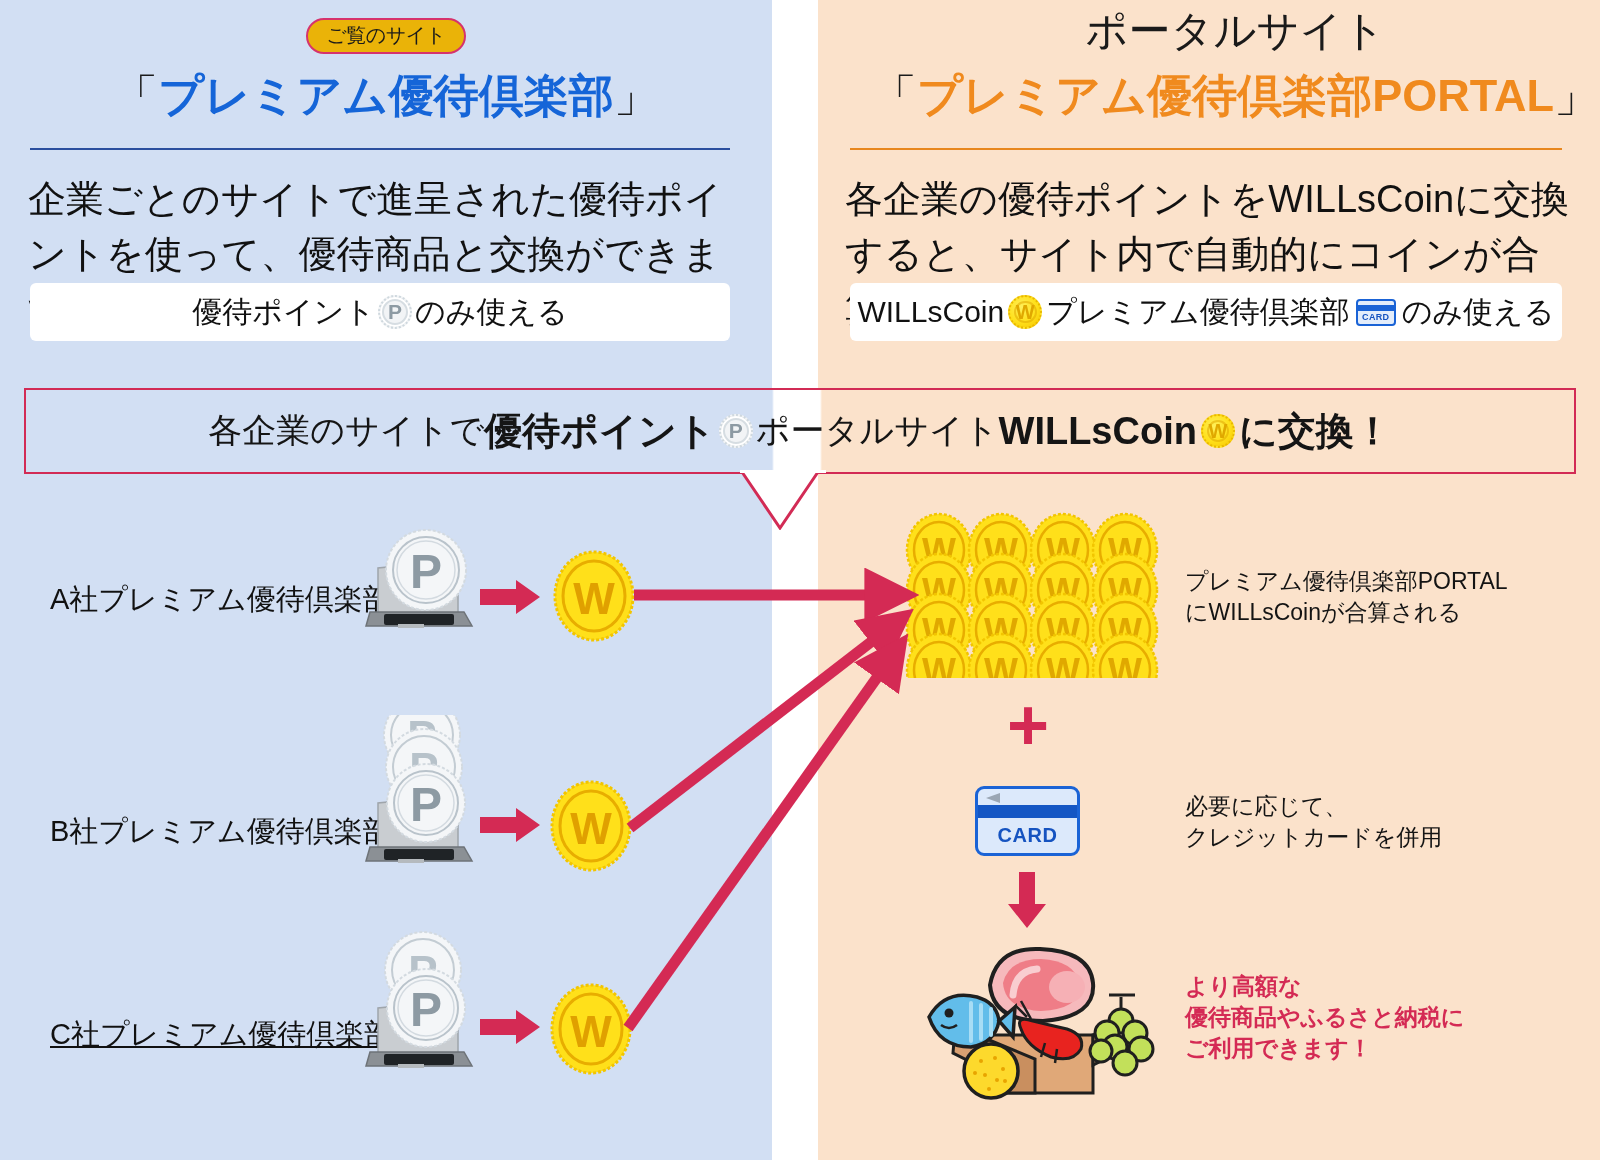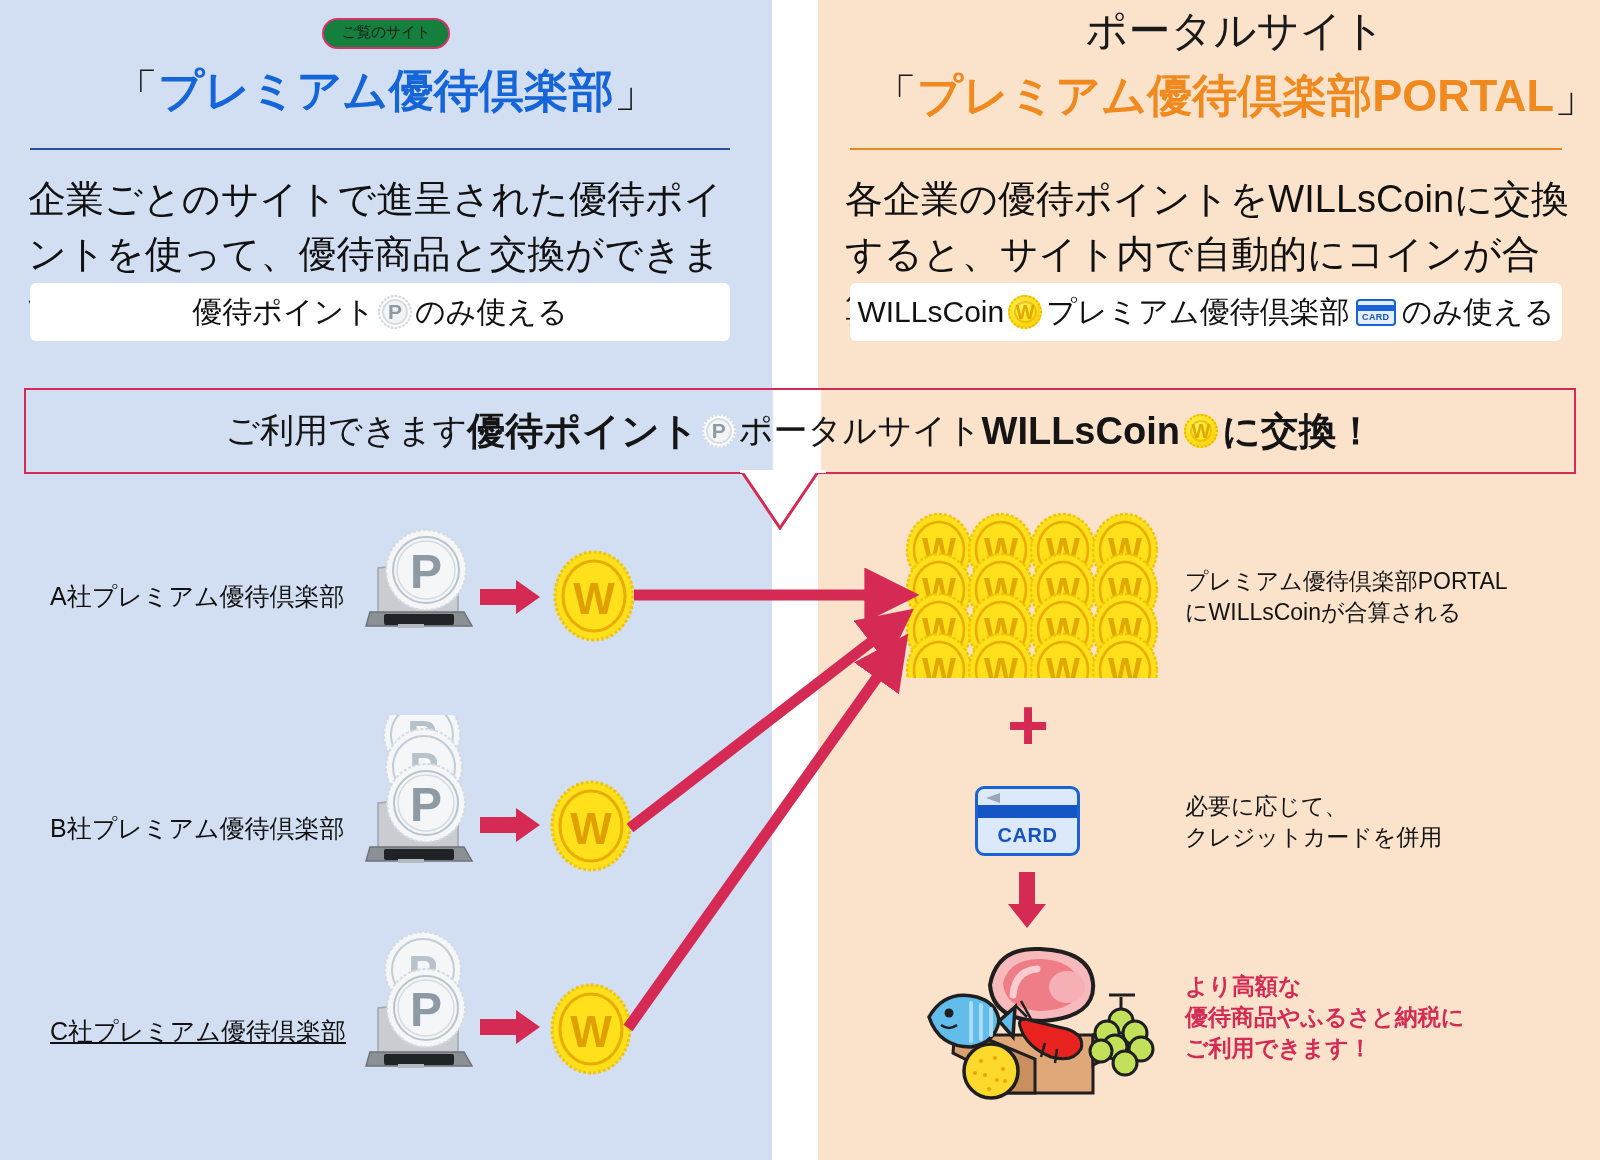--- a/index.html
+++ b/index.html
@@ -34,23 +34,23 @@
 
   .hdr-line1 {
     font-size: 42px; color: #1a1a1a; line-height: 1.1;
     white-space: nowrap; display: flex; align-items: center;
     justify-content: center; gap: 14px;
   }
   .badge {
     display: inline-block;
     border: 2.5px solid #d6336c;
     border-radius: 22px;
-    background: #15803d;
+    background: #eab308;
     color: #1a1a1a;
-    font-size: 15px;
+    font-size: 20px;
     padding: 4px 18px 6px 18px;
     line-height: 1.1;
     letter-spacing: -0.5px;
   }
   .hdr-line2 {
     font-size: 45px; line-height: 1.15; color: #1a1a1a;
     white-space: nowrap; margin-top: 16px;
     font-weight: 400;
   }
   .brand-blue { color: #1565d8; font-weight: 700; }
@@ -143,21 +143,21 @@
   .banner-inner {
     font-size: 34px; color: #151515; white-space: nowrap;
     display: flex; align-items: center;
   }
   .banner-inner b { font-weight: 700; font-size: 38px; }
   .banner-tail {
     position: absolute; left: 740px; top: 470px;
     width: 86px; height: 60px; z-index: 6;
   }
   .row-label {
-    position: absolute; font-size: 25px; color: #111111; white-space: nowrap;
+    position: absolute; font-size: 29px; color: #111111; white-space: nowrap;
   }
   
   .laptop { position: absolute; width: 150px; height: 110px; }
   
   .short-arrow { position: absolute; width: 62px; height: 38px; }
   
   .bigcoin { position: absolute; width: 82px; height: 92px; }
 
   
   .coinpile { position: absolute; left: 905px; top: 510px; width: 262px; height: 168px; }
@@ -254,21 +254,21 @@
         <path d="M0,0 L5,2.5 L0,5 Z" fill="#d42a54"></path>
       </marker>
     </defs>
     <line x1="634" y1="595" x2="893" y2="595" stroke="#d42a54" stroke-width="11" marker-end="url(#ah)"></line>
     <line x1="630" y1="828" x2="893" y2="625" stroke="#d42a54" stroke-width="11" marker-end="url(#ah)"></line>
     <line x1="628" y1="1028" x2="893" y2="655" stroke="#d42a54" stroke-width="11" marker-end="url(#ah)"></line>
   </svg>
 
   <div class="banner">
     <div class="banner-inner">
-      <span>ご利用できます</span>
+      <span>各企業のサイトで</span>
       <b>優待ポイント</b>
       <span class="coin coin-p coin-inline-p">
           <span>P</span>
         </span>
       <span>ポータルサイト</span>
       <b>WILLsCoin</b>
       <span class="coin coin-w coin-inline-w">
           <span>W</span>
         </span>
       <b>に交換！</b>

